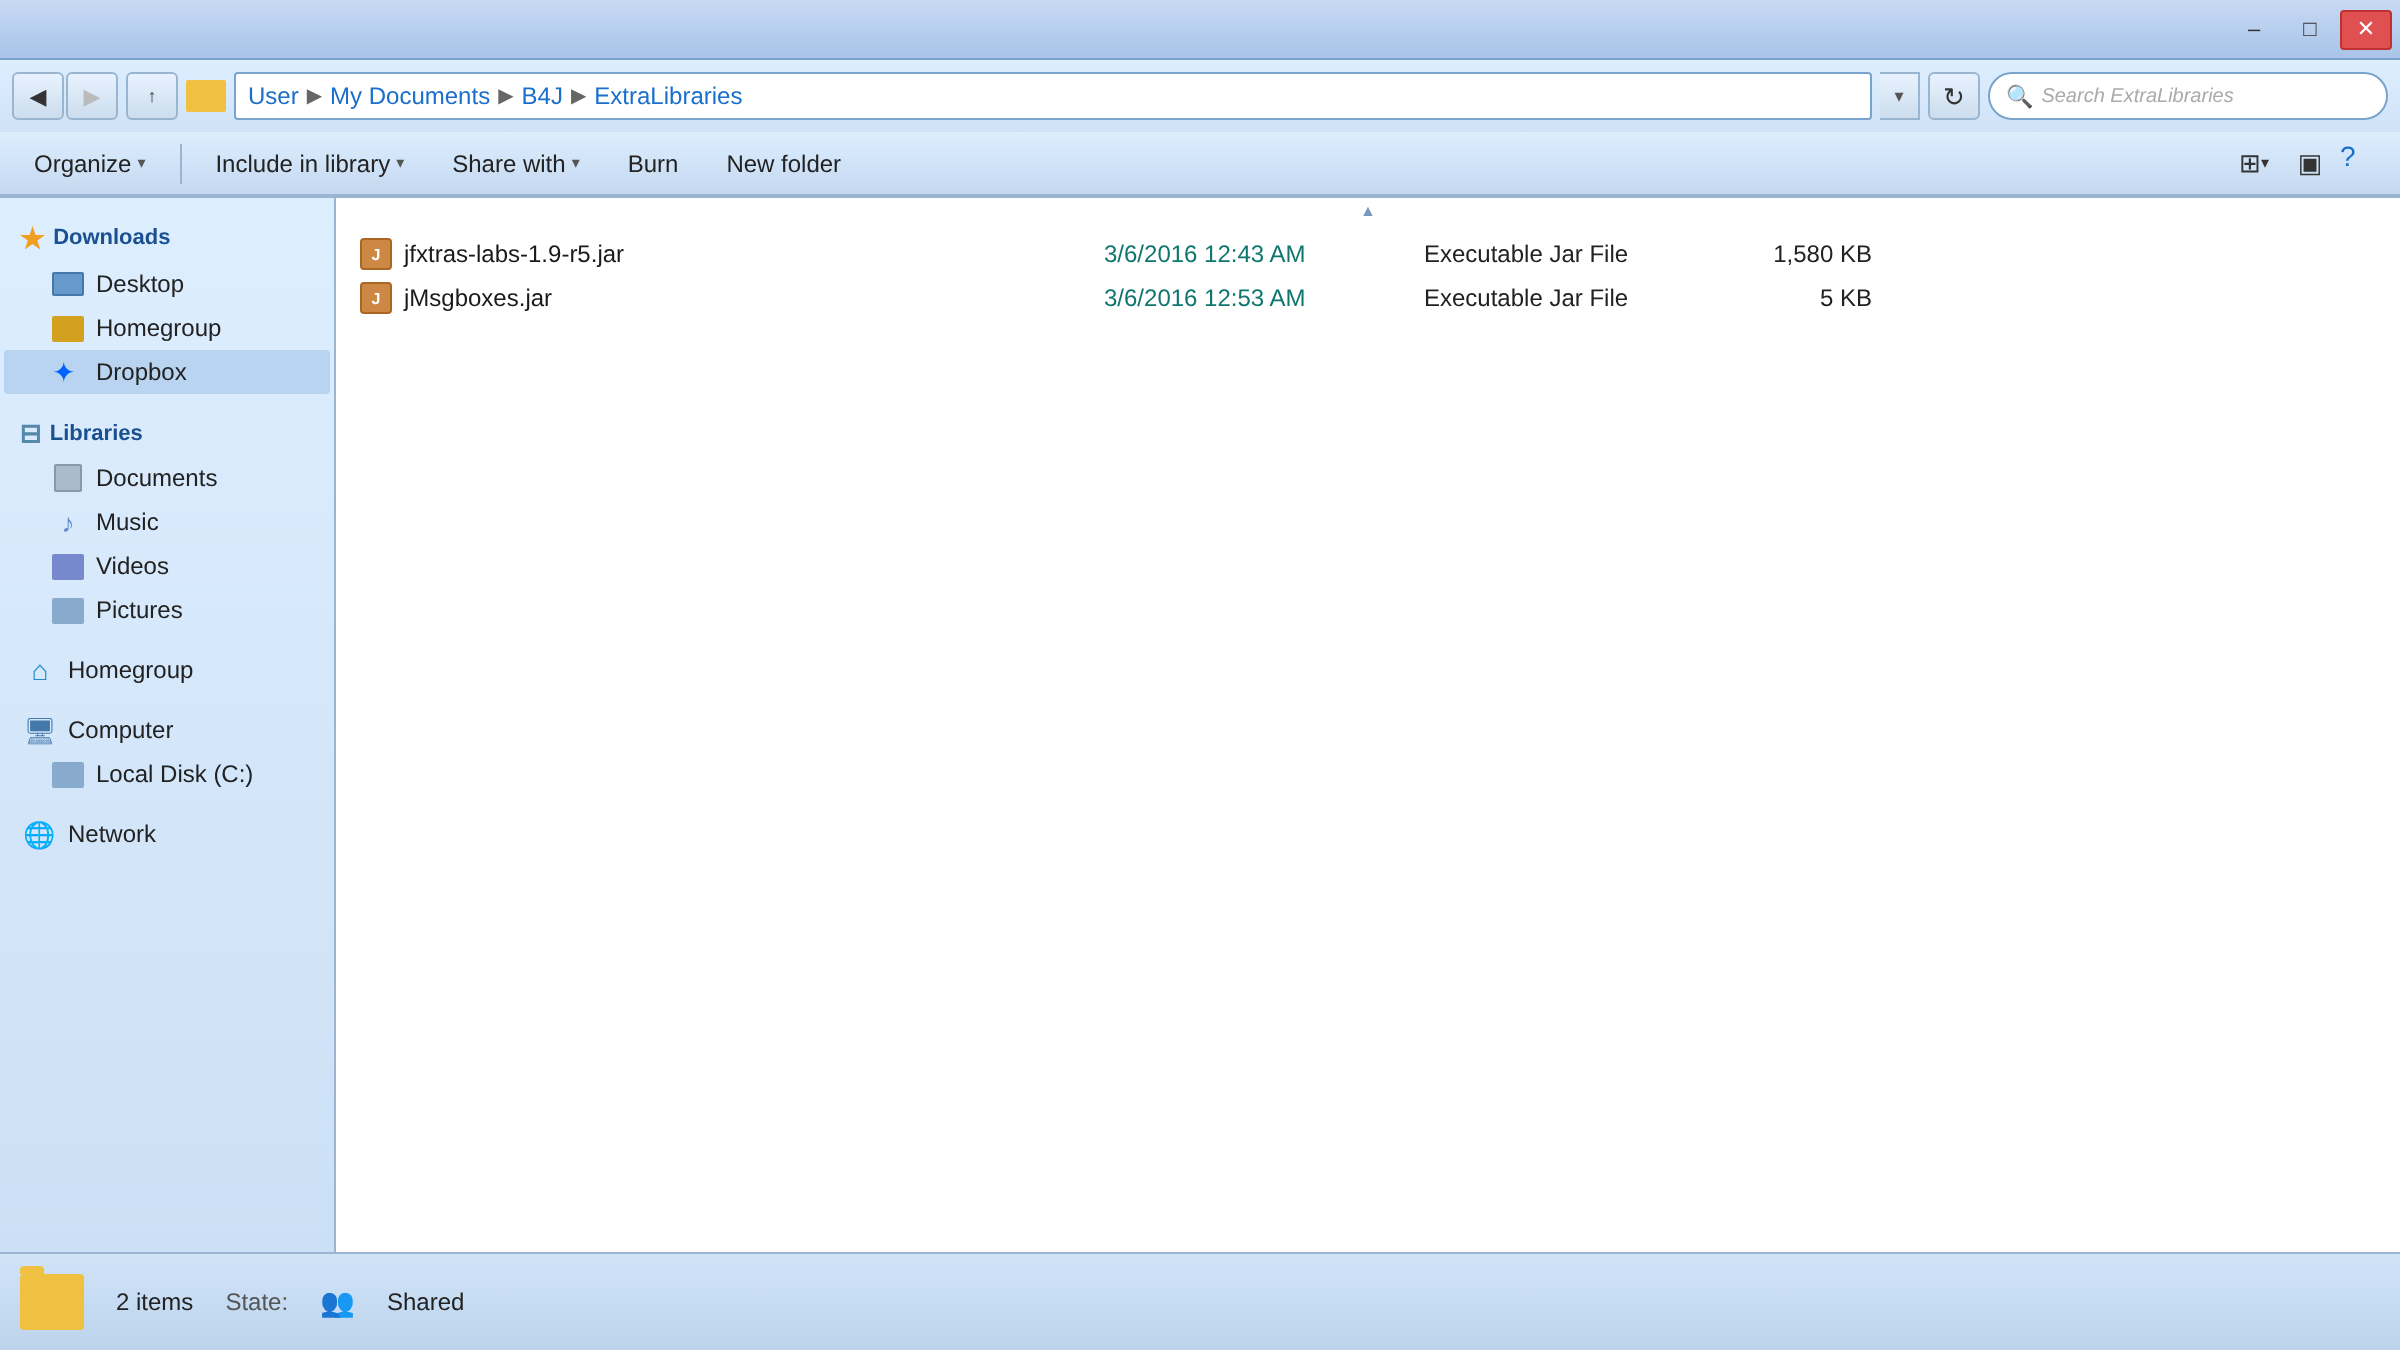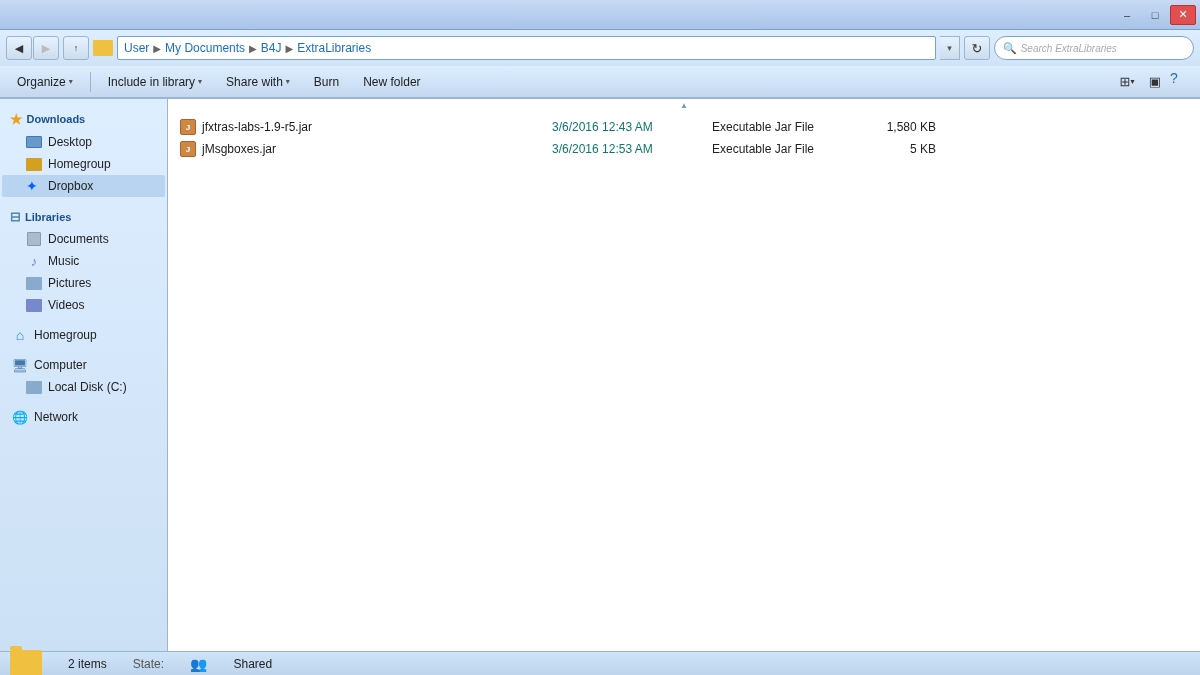--- a/index.html
+++ b/index.html
@@ -387,27 +387,27 @@
       align-items: center;
       justify-content: center;
       font-size: 8px;
       color: white;
       font-weight: bold;
       flex-shrink: 0;
     }
 
     
     .status-bar {
-      height: 24px;
+      height: 49px;
       background: linear-gradient(to bottom, #d0e4f8, #bdd4ec);
       border-top: 1px solid #9ab5d0;
       display: flex;
       align-items: center;
       padding: 0 10px;
-      gap: 26px;
+      gap: 16px;
     }
     .status-folder-icon {
       width: 32px;
       height: 28px;
       background: #f0c040;
       border-radius: 2px;
       position: relative;
     }
     .status-folder-icon::before {
       content: '';
@@ -543,29 +543,29 @@
         <span>Documents</span>
       </div>
       <div class="sidebar-item">
         <div class="sidebar-item-icon">
           <span class="icon-music">♪</span>
         </div>
         <span>Music</span>
       </div>
       <div class="sidebar-item">
         <div class="sidebar-item-icon">
+          <div class="icon-library icon-videos"></div>
+        </div>
+        <span>Videos</span>
+      </div>
+      <div class="sidebar-item">
+        <div class="sidebar-item-icon">
           <div class="icon-library icon-pictures"></div>
         </div>
         <span>Pictures</span>
-      </div>
-      <div class="sidebar-item">
-        <div class="sidebar-item-icon">
-          <div class="icon-library icon-videos"></div>
-        </div>
-        <span>Videos</span>
       </div>
     </div>
 
     <div class="sidebar-section">
       <div class="sidebar-item" style="padding-left:10px;">
         <div class="sidebar-item-icon">
           <span class="icon-homegroup">⌂</span>
         </div>
         <span>Homegroup</span>
       </div>

